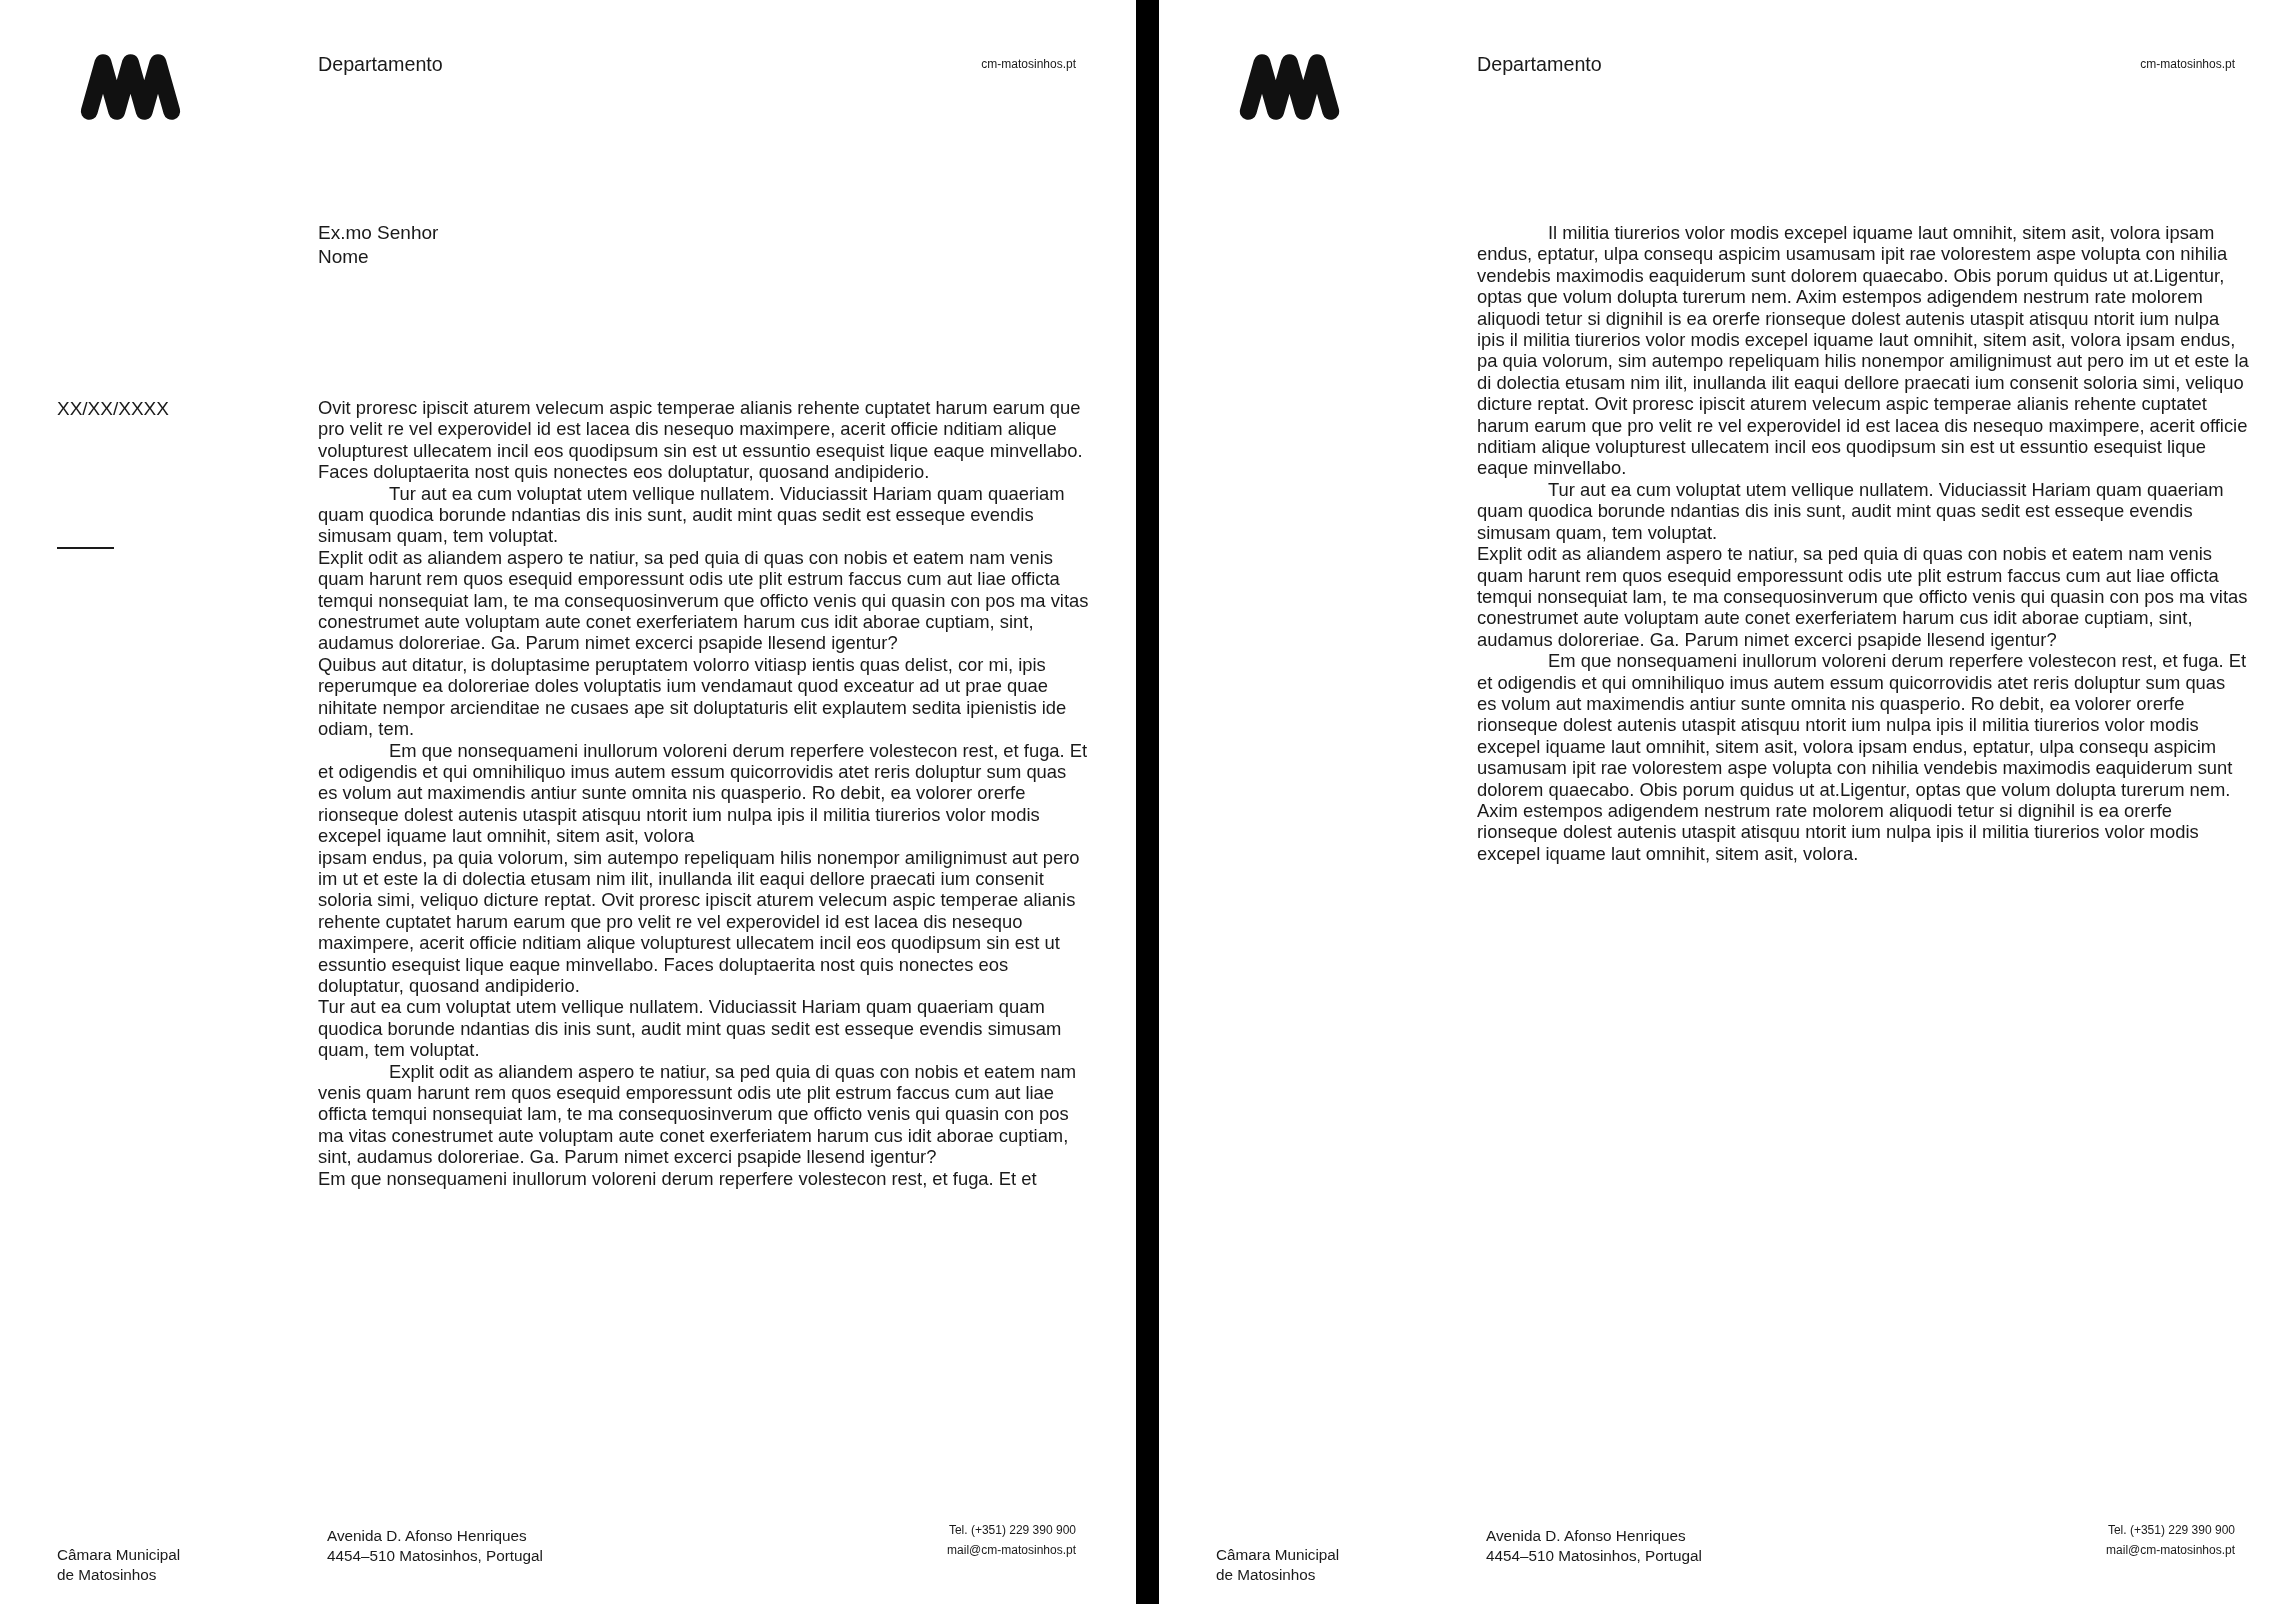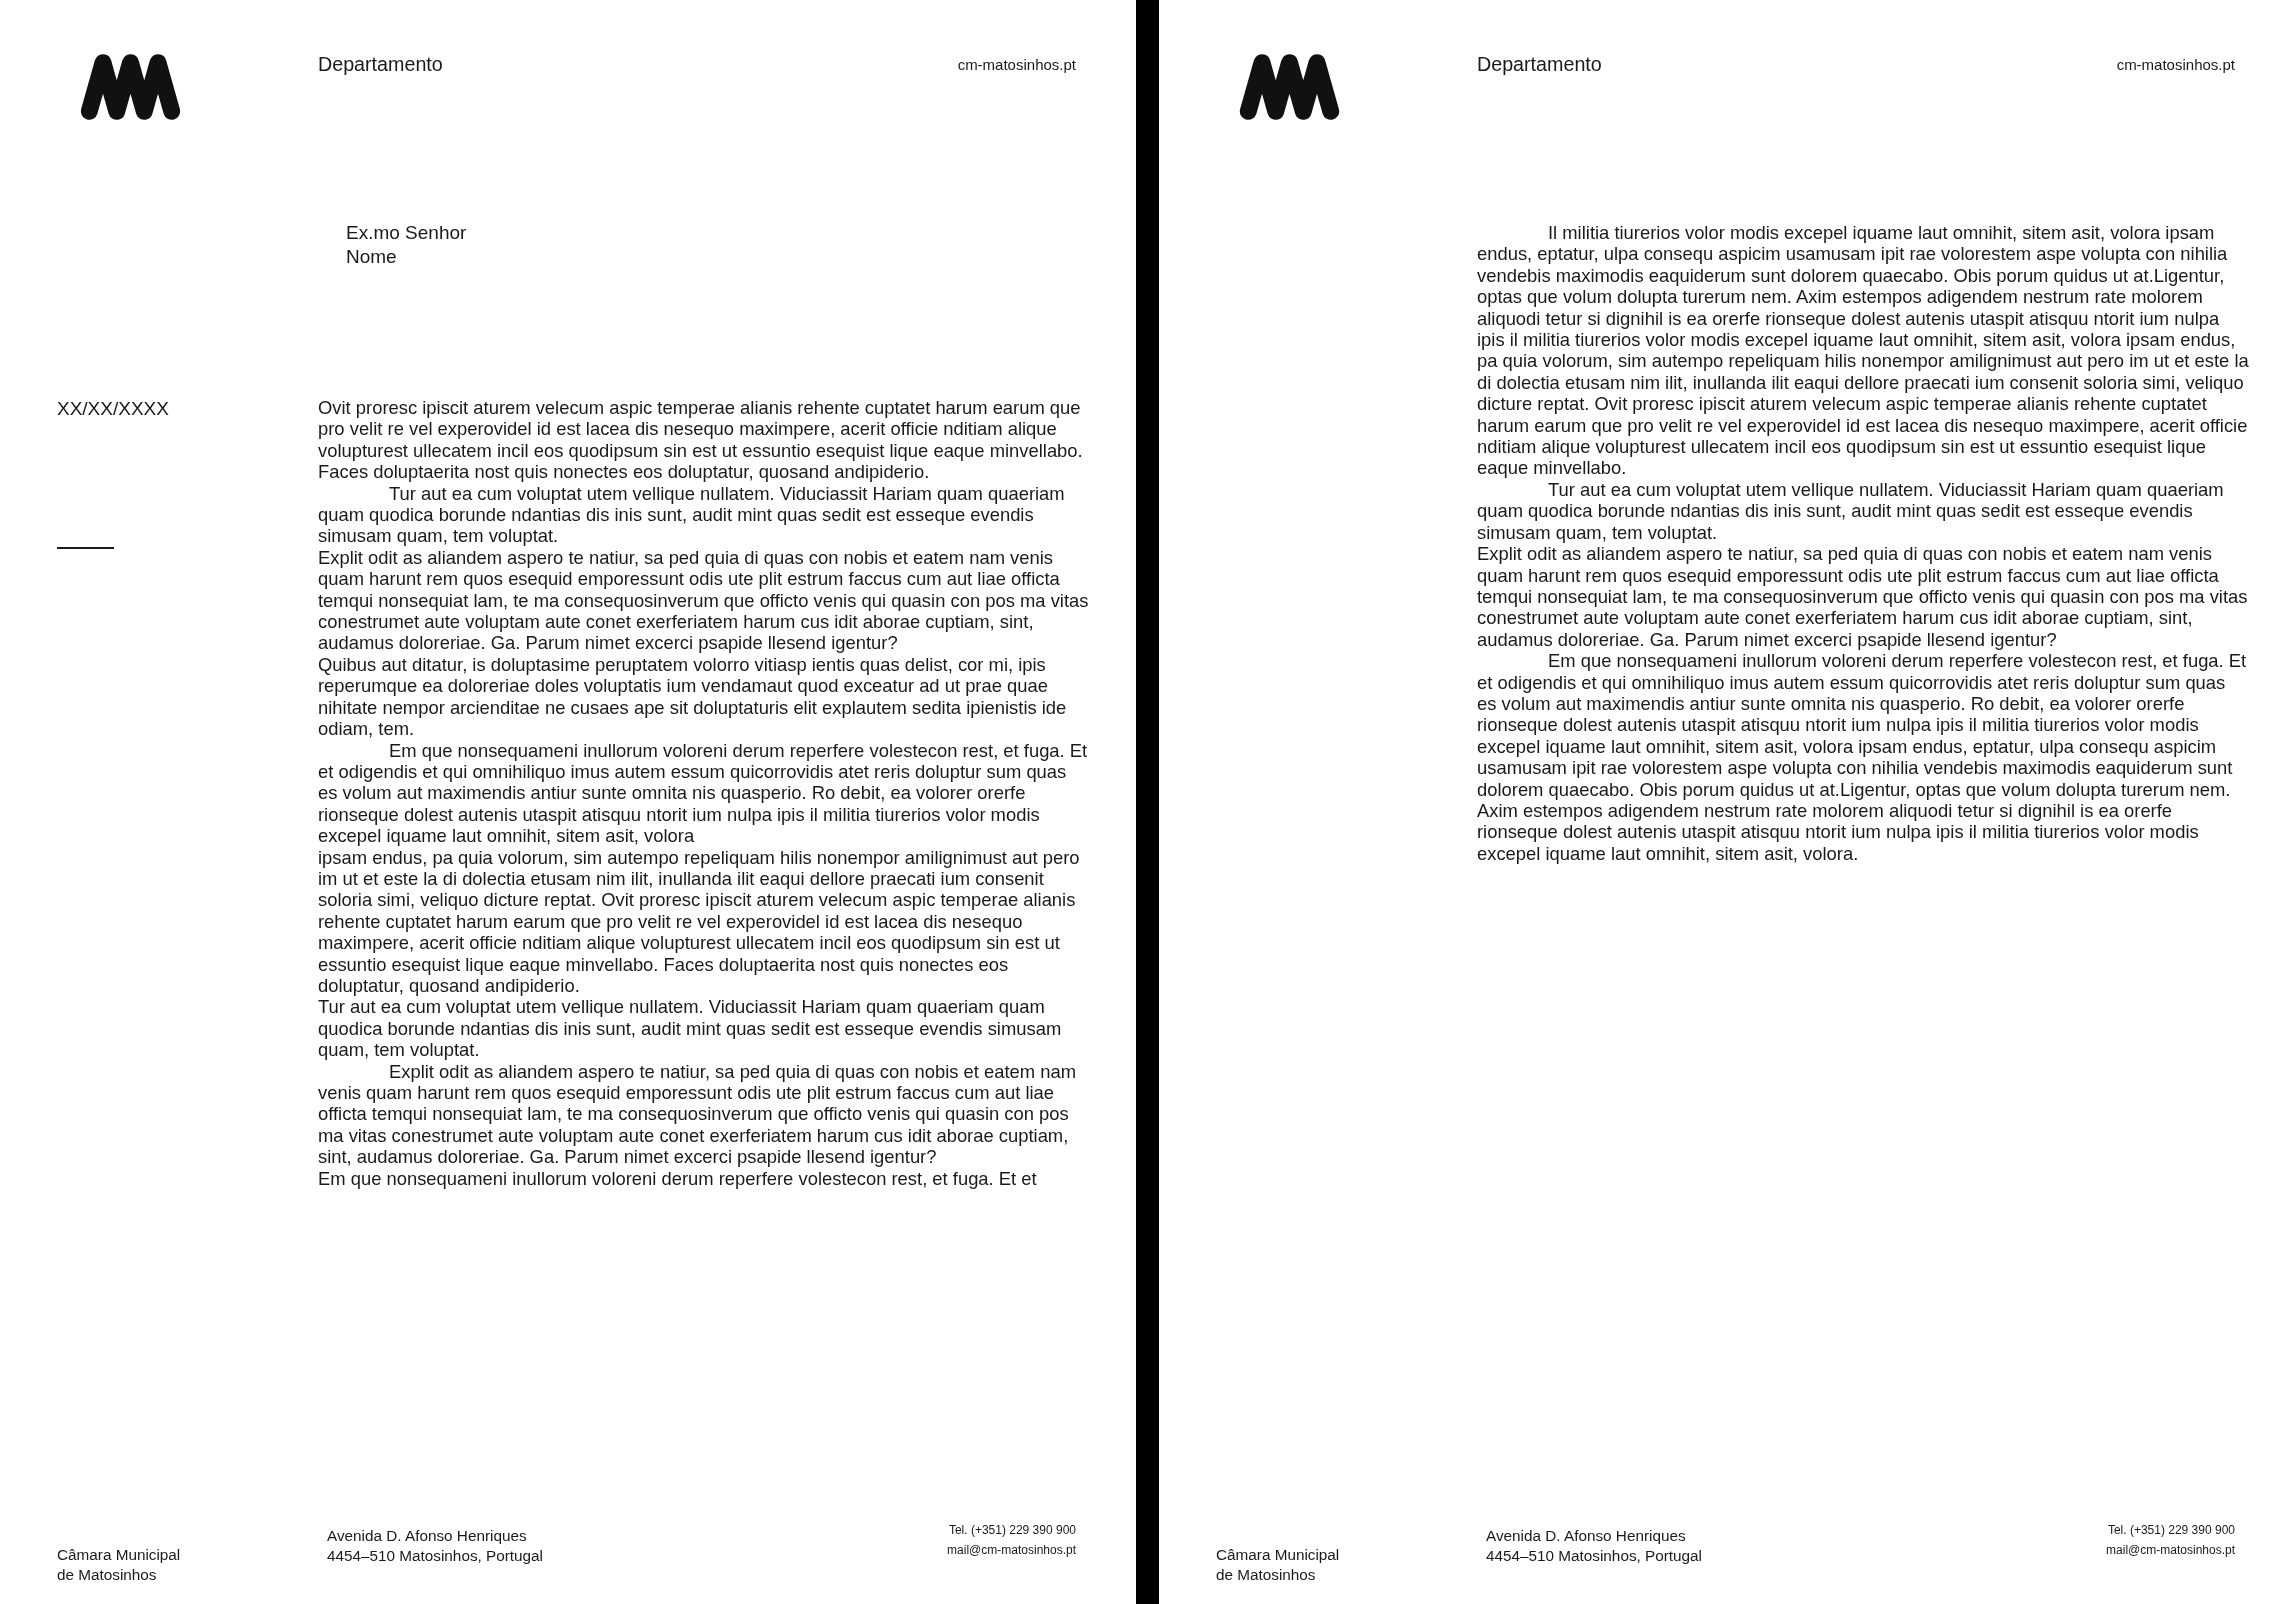--- a/index.html
+++ b/index.html
@@ -11,23 +11,23 @@
     color:#1a1a1a;
     overflow:hidden;
   }
   .page{position:absolute;top:0;width:1136px;height:1604px;background:#ffffff;}
   .page-1{left:0;}
   .page-2{left:1159px;}
   .gutter{position:absolute;left:1136px;top:0;width:23.5px;height:1604px;background:#000000;}
 
   .logo{position:absolute;left:57px;top:52px;width:147px;height:70px;}
   .department{position:absolute;left:318px;top:53px;font-size:19.7px;line-height:23px;}
-  .website{position:absolute;right:60px;top:55px;font-size:15px;line-height:19px;text-align:right;}
+  .website{position:absolute;right:60px;top:55px;font-size:12px;line-height:19px;text-align:right;}
 
-  .recipient{position:absolute;left:318px;top:221px;font-size:19px;line-height:23.5px;white-space:pre-line;margin-left:28px;}
+  .recipient{position:absolute;left:318px;top:221px;font-size:19px;line-height:23.5px;white-space:pre-line;}
   .date{position:absolute;left:57px;top:398px;font-size:19px;line-height:21.6px;}
   .date-rule{position:absolute;left:57px;top:547px;width:57px;height:1.9px;background:#1a1a1a;}
 
   .body-text{position:absolute;left:318px;width:772px;font-size:18.4px;line-height:21.4px;text-align:left;}
   .page-1 .body-text{top:397px;}
   .page-2 .body-text{top:222px;}
   .body-text p{margin:0;}
   .body-text p.indent{text-indent:71px;}
 
   .footer-org{position:absolute;left:57px;top:1526px;font-size:15.3px;line-height:19.7px;margin-top:19px;}

